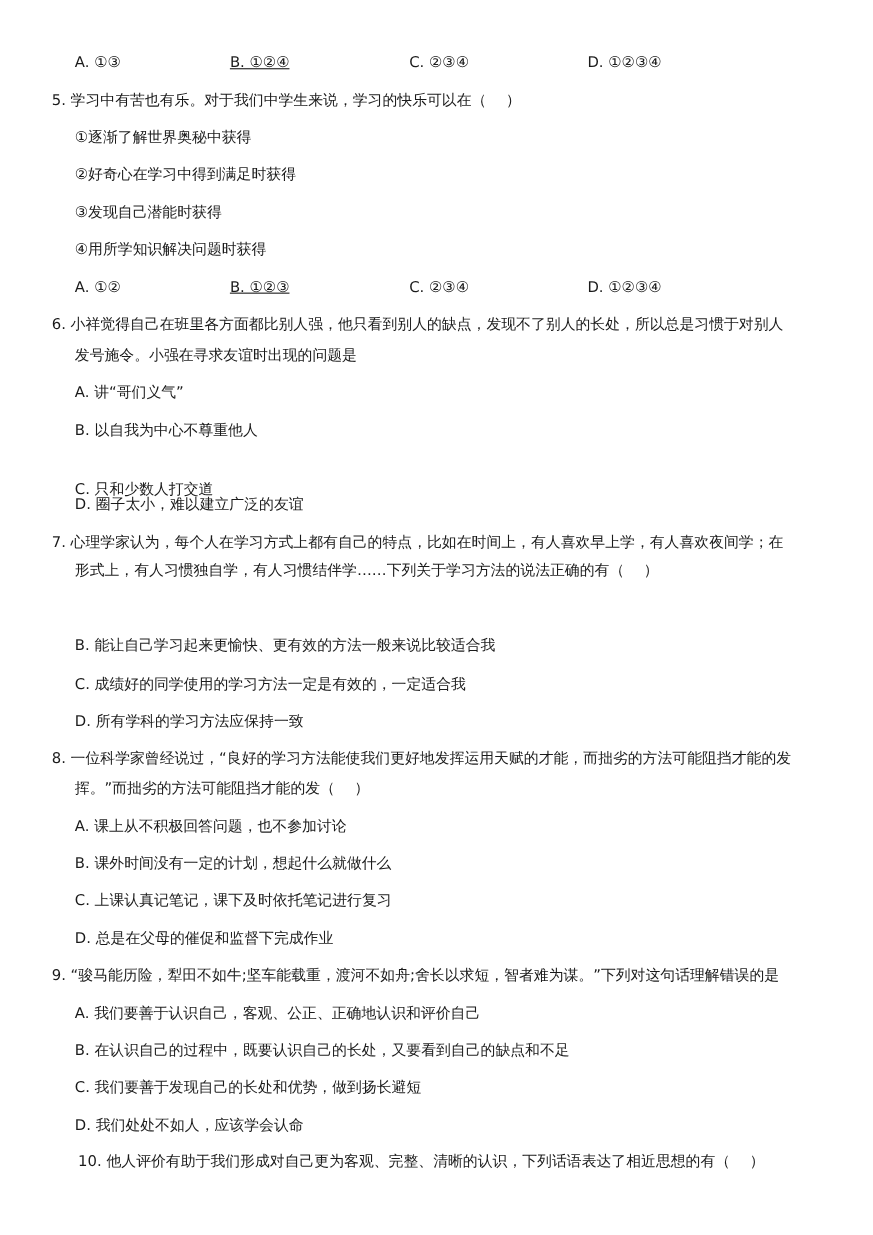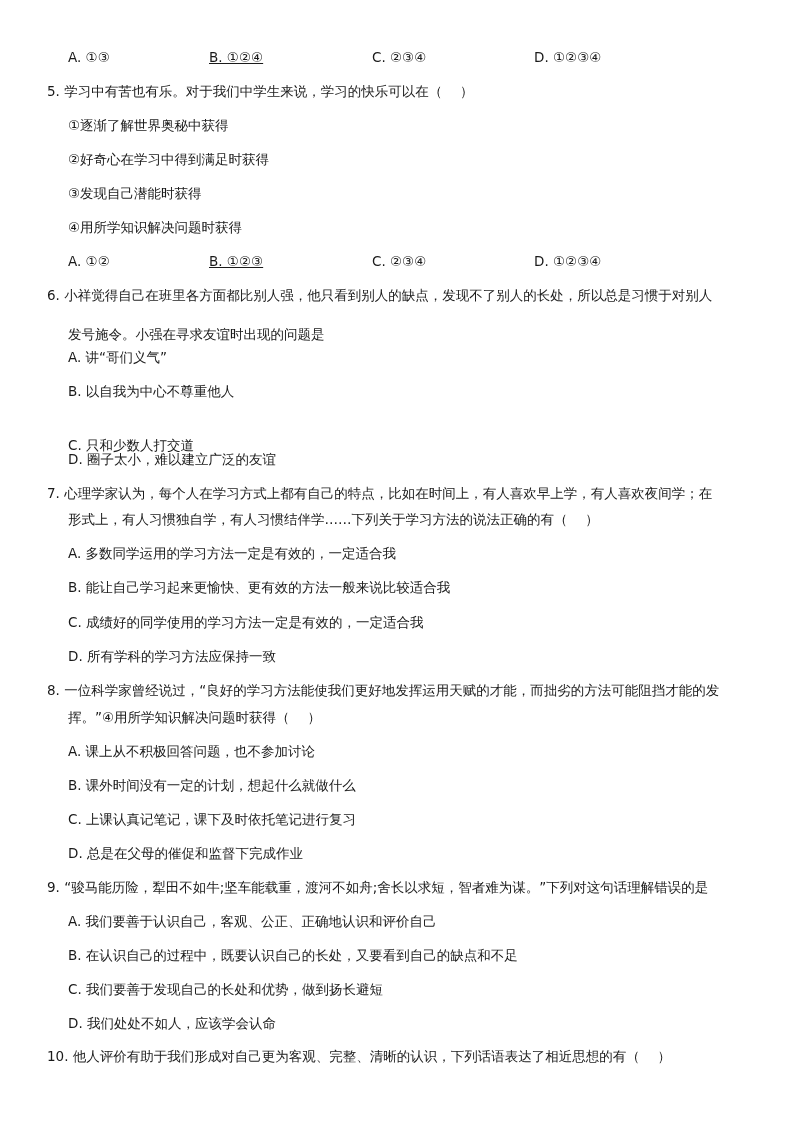--- a/index.html
+++ b/index.html
@@ -38,41 +38,40 @@
   <div class="line opt" style="top:184px;">③发现自己潜能时获得</div>
   <div class="line opt" style="top:218px;">④用所学知识解决问题时获得</div>
   <div class="row4" style="top:252px;">
     <span class="cell c0">A. ①②</span>
     <span class="cell c1">B. ①②③</span>
     <span class="cell c2">C. ②③④</span>
     <span class="cell c3">D. ①②③④</span>
   </div>
 
   <div class="line q" style="top:286px;">6. 小祥觉得自己在班里各方面都比别人强，他只看到别人的缺点，发现不了别人的长处，所以总是习惯于对别人</div>
-  <div class="line cont" style="top:314px;margin-top:11px;">发号施令。小强在寻求友谊时出现的问题是</div>
+  <div class="line cont" style="top:314px;">发号施令。小强在寻求友谊时出现的问题是</div>
   <div class="line opt" style="top:348px;">A. 讲“哥们义气”</div>
   <div class="line opt" style="top:382px;">B. 以自我为中心不尊重他人</div>
   <div class="line opt" style="top:436px;">C. 只和少数人打交道</div>
   <div class="line opt" style="top:450px;">D. 圈子太小，难以建立广泛的友谊</div>
 
   <div class="line q" style="top:484px;">7. 心理学家认为，每个人在学习方式上都有自己的特点，比如在时间上，有人喜欢早上学，有人喜欢夜间学；在</div>
   <div class="line cont" style="top:510px;">形式上，有人习惯独自学，有人习惯结伴学……下列关于学习方法的说法正确的有（　 ）</div>
-  <div class="line opt" style="top:544px;">A. 多数同学运用的学习方法一定是有效的，一定适合我</div>
   <div class="line opt" style="top:578px;">B. 能让自己学习起来更愉快、更有效的方法一般来说比较适合我</div>
   <div class="line opt" style="top:613px;">C. 成绩好的同学使用的学习方法一定是有效的，一定适合我</div>
   <div class="line opt" style="top:647px;">D. 所有学科的学习方法应保持一致</div>
 
   <div class="line q" style="top:681px;">8. 一位科学家曾经说过，“良好的学习方法能使我们更好地发挥运用天赋的才能，而拙劣的方法可能阻挡才能的发</div>
-  <div class="line cont" style="top:708px;">挥。”④用所学知识解决问题时获得（　 ）</div>
+  <div class="line cont" style="top:708px;">挥。”而拙劣的方法可能阻挡才能的发（　 ）</div>
   <div class="line opt" style="top:742px;">A. 课上从不积极回答问题，也不参加讨论</div>
   <div class="line opt" style="top:776px;">B. 课外时间没有一定的计划，想起什么就做什么</div>
   <div class="line opt" style="top:810px;">C. 上课认真记笔记，课下及时依托笔记进行复习</div>
   <div class="line opt" style="top:844px;">D. 总是在父母的催促和监督下完成作业</div>
 
   <div class="line q" style="top:878px;">9. “骏马能历险，犁田不如牛;坚车能载重，渡河不如舟;舍长以求短，智者难为谋。”下列对这句话理解错误的是</div>
   <div class="line opt" style="top:912px;">A. 我们要善于认识自己，客观、公正、正确地认识和评价自己</div>
   <div class="line opt" style="top:946px;">B. 在认识自己的过程中，既要认识自己的长处，又要看到自己的缺点和不足</div>
   <div class="line opt" style="top:980px;">C. 我们要善于发现自己的长处和优势，做到扬长避短</div>
   <div class="line opt" style="top:1014px;">D. 我们处处不如人，应该学会认命</div>
 
-  <div class="line q" style="top:1047px;">10. 他人评价有助于我们形成对自己更为客观、完整、清晰的认识，下列话语表达了相近思想的有（　 ）</div>
+  <div class="line q" style="top:1047px;margin-left:24px;">10. 他人评价有助于我们形成对自己更为客观、完整、清晰的认识，下列话语表达了相近思想的有（　 ）</div>
 
 </div>
 
 </body></html>

